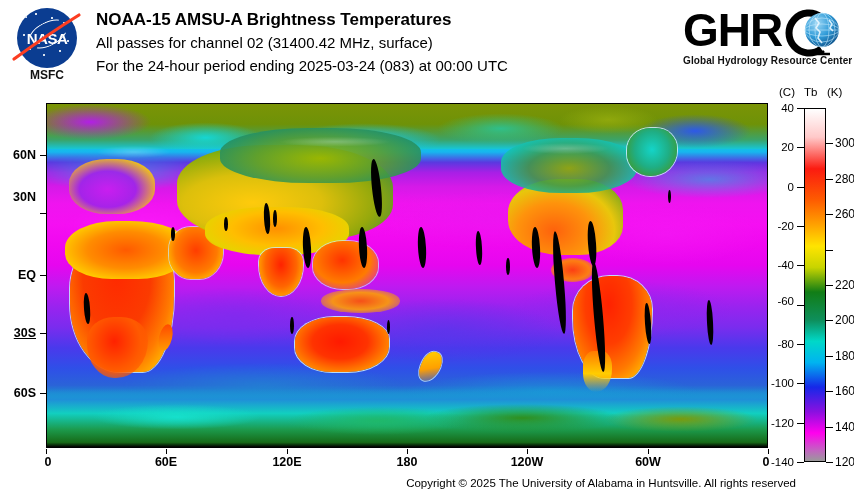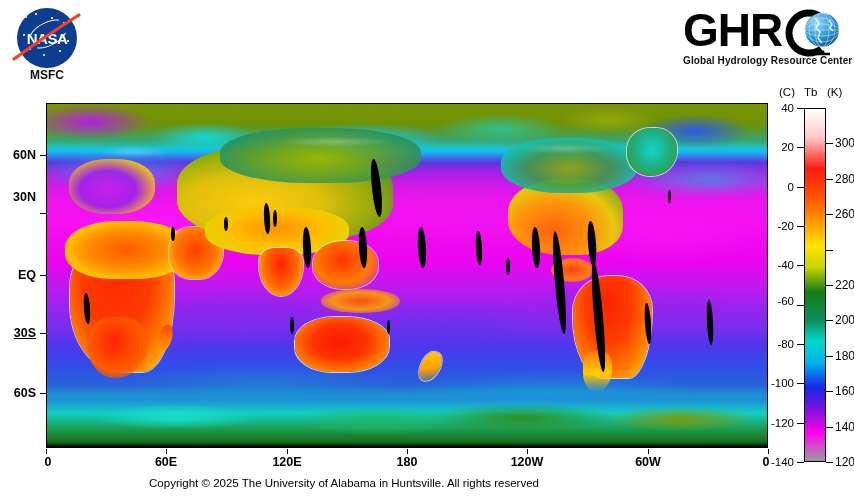--- a/index.html
+++ b/index.html
@@ -55,21 +55,21 @@
     border:1px solid #000;box-sizing:border-box;}
   .cb-hdr{position:absolute;top:86px;font-size:11.5px;color:#000;white-space:nowrap;}
   .cbl-tick{position:absolute;left:797px;width:7px;height:1px;background:#000;}
   .cbl-lab{position:absolute;left:756px;width:38px;text-align:right;font-size:11.5px;
     color:#000;transform:translateY(-50%);white-space:nowrap;}
   .cbr-tick{position:absolute;left:826px;width:7px;height:1px;background:#000;}
   .cbr-lab{position:absolute;left:835px;font-size:12px;color:#000;
     transform:translateY(-50%);white-space:nowrap;}
 
   
-  .copyright{position:absolute;left:0;top:477px;width:688px;text-align:center;
+  .copyright{position:absolute;left:0;top:477px;width:796px;text-align:right;
     font-size:11.5px;color:#000;}
 </style>
 </head>
 <body>
 
 <div class="page">
 
   <div class="nasa-logo">
     <div class="nasa-ball">
       <span class="nasa-star" style="left:8px;top:8px;width:1.5px;height:1.5px;"></span>
@@ -83,20 +83,25 @@
       <span class="nasa-star" style="left:6px;top:26px;width:1.5px;height:1.5px;"></span>
       <div class="nasa-orbit"></div>
       <div class="nasa-text">NASA</div>
     </div>
     <svg class="nasa-swoosh" viewBox="0 0 74 52">
       <path d="M4 47 C 22 34, 48 16, 69 3" stroke="#fc3d21" stroke-width="3.2" fill="none" stroke-linecap="round"></path>
     </svg>
     <div class="msfc">MSFC</div>
   </div>
 
+  <div class="hdr">
+    <div class="t1">NOAA-15 AMSU-A Brightness Temperatures</div>
+    <div class="t2">All passes for channel 02 (31400.42 MHz, surface)</div>
+    <div class="t3">For the 24-hour period ending 2025-03-24 (083) at 00:00 UTC</div>
+  </div>
 
   <div class="ghrc">
     <svg class="ghrc-letters" viewBox="0 0 165 52">
       <defs>
         <radialGradient id="globeGrad" cx="35%" cy="30%" r="75%">
           <stop offset="0%" stop-color="#9fd8f5"></stop>
           <stop offset="55%" stop-color="#2f9bd8"></stop>
           <stop offset="100%" stop-color="#12578f"></stop>
         </radialGradient>
       </defs>

